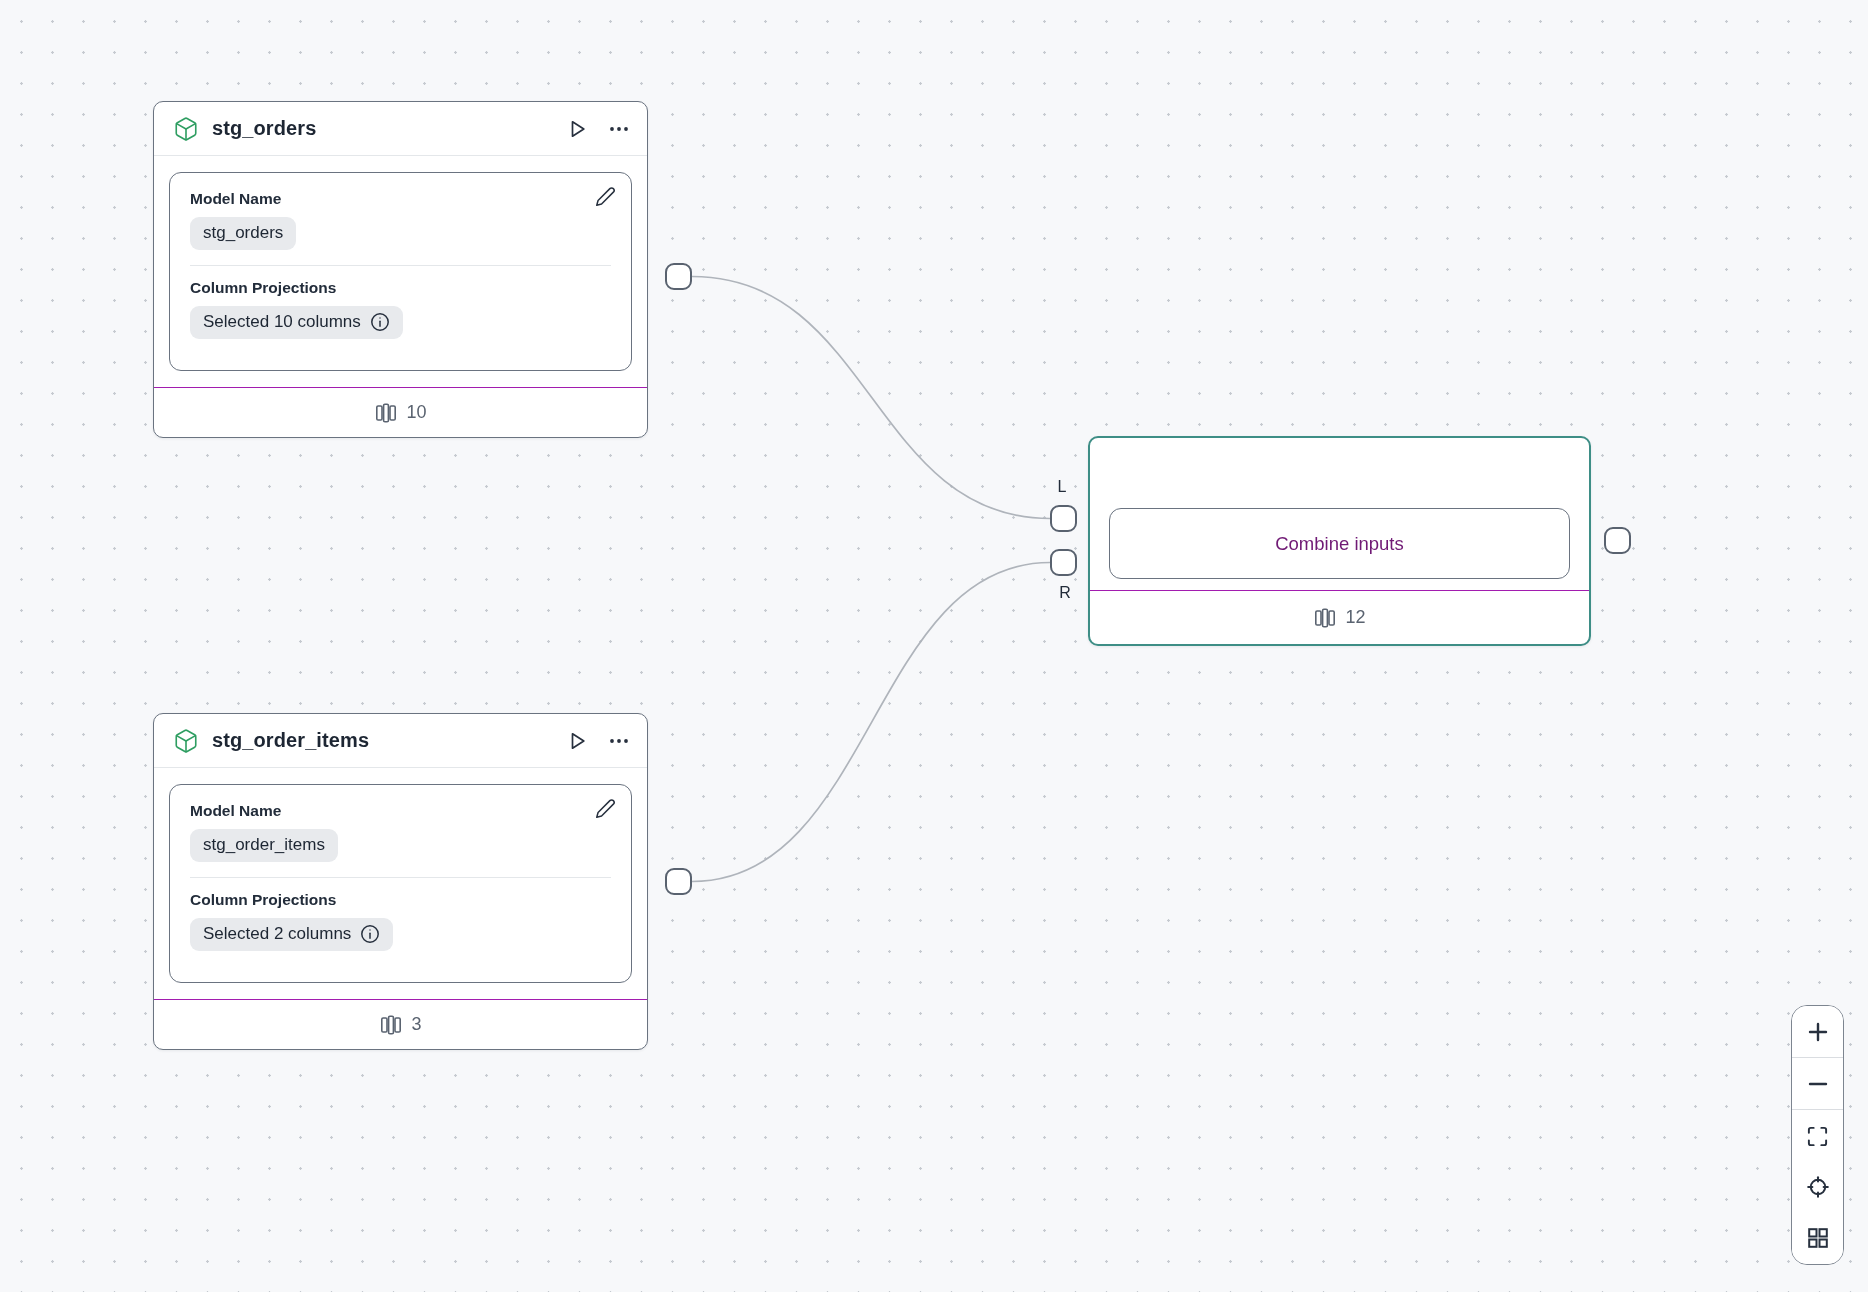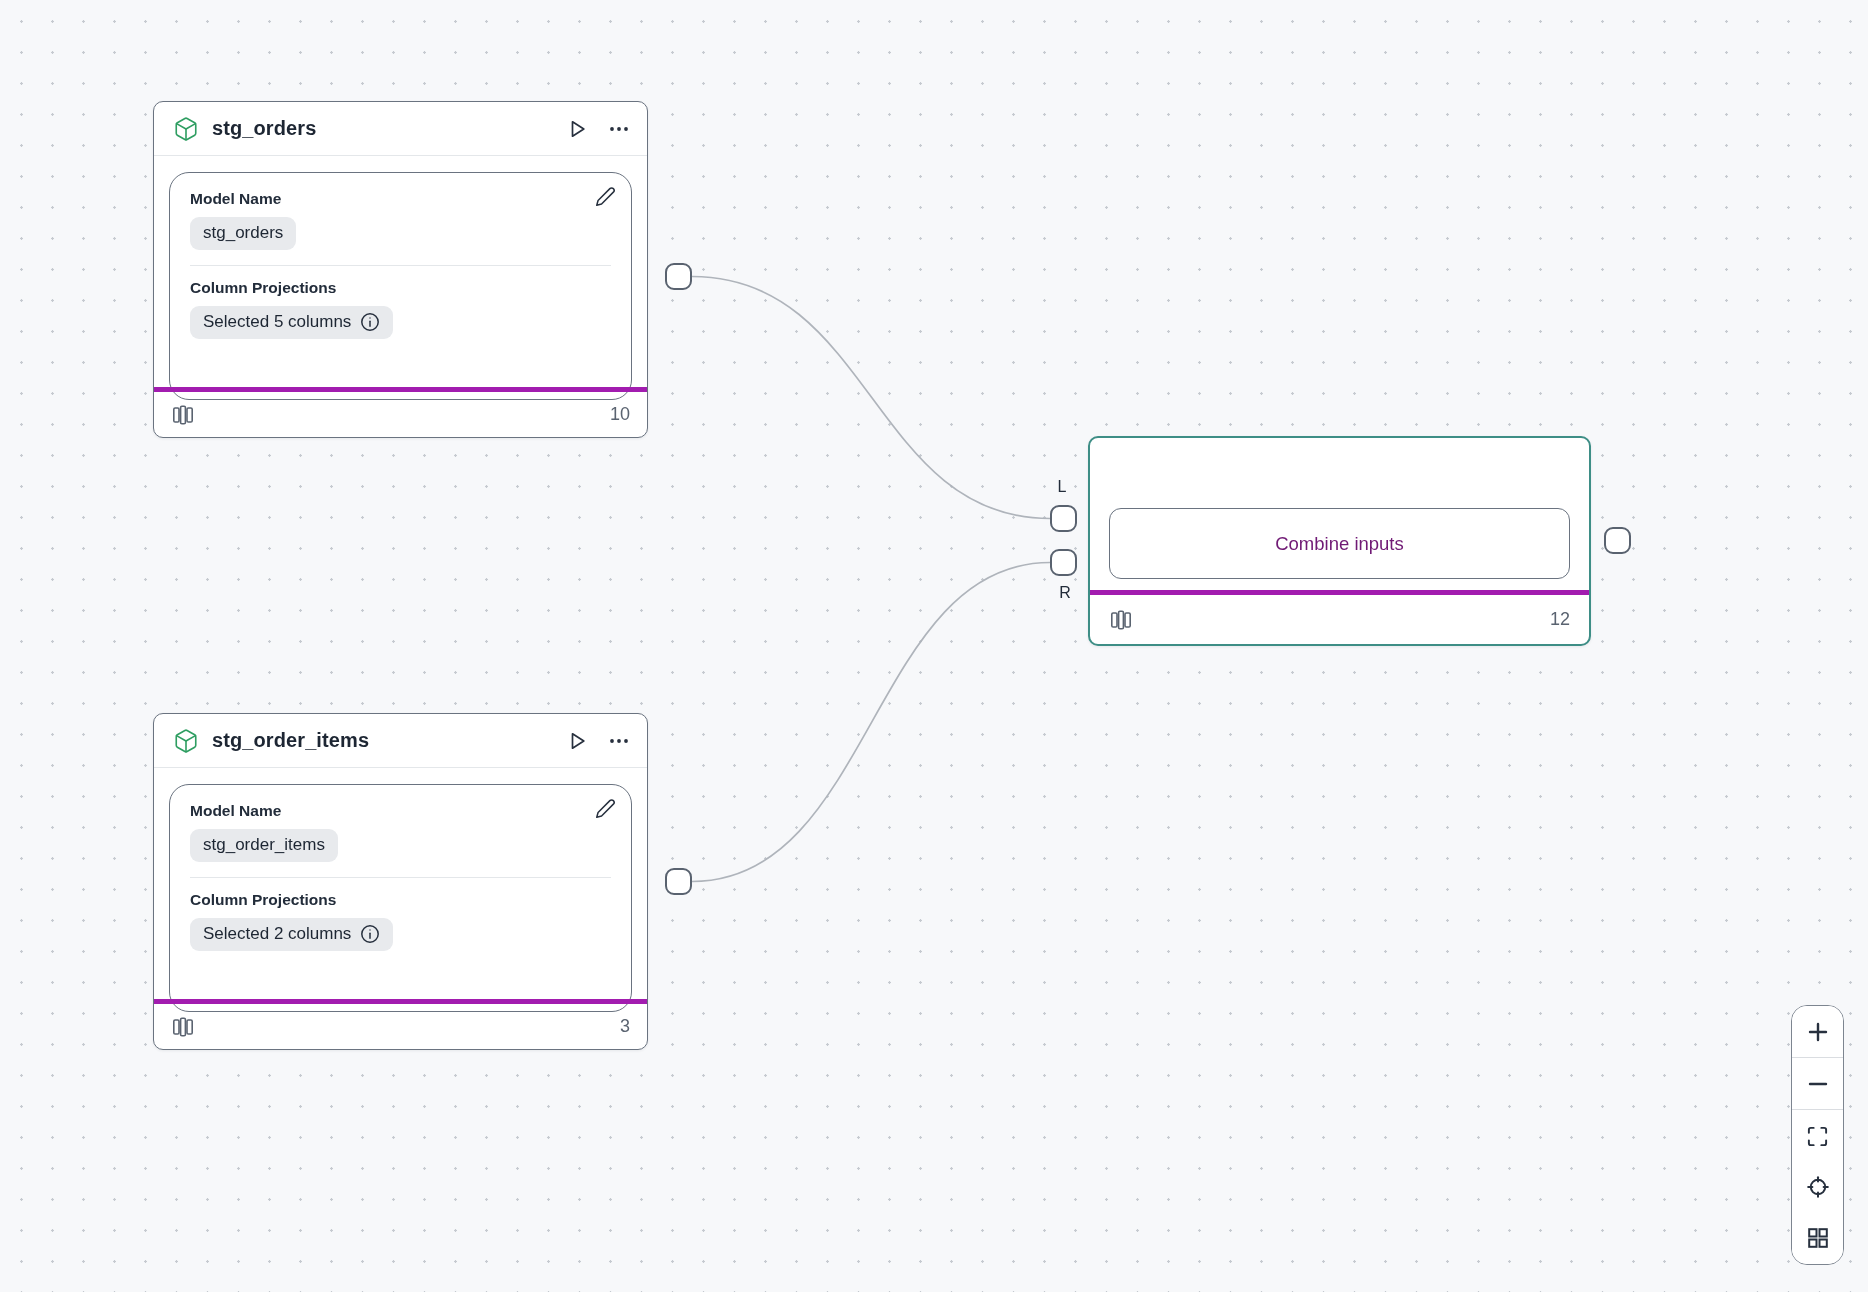--- a/index.html
+++ b/index.html
@@ -38,23 +38,23 @@
     gap: 13px;
     padding: 0 17px 0 19px;
     border-bottom: 1px solid #e4e7ea;
   }
   .node-title { font-size: 20px; font-weight: 700; flex: 1; white-space: nowrap; letter-spacing: .1px; }
   .header-actions { display: flex; align-items: center; gap: 19px; }
   .icon-btn { display: flex; align-items: center; justify-content: center; background: none; border: none; padding: 0; cursor: pointer; }
 
   .inner-card {
     position: absolute;
-    left: 15px; right: 15px; top: 70px; height: 228px;
+    left: 15px; right: 15px; top: 70px; height: 199px;
     border: 1.5px solid #6a7380;
-    border-radius: 20px;
+    border-radius: 12px;
     padding: 17px 20px;
     background: #fff;
   }
   .field-label { font-size: 15.5px; font-weight: 700; color: #222c3a; }
   .pill {
     display: inline-flex;
     align-items: center;
     gap: 9px;
     margin-top: 9px;
     background: #e8eaed;
@@ -63,24 +63,24 @@
     font-size: 17px;
     color: #1d2633;
   }
   .card-divider { height: 1px; background: #e4e7ea; margin: 15px 0 13px; }
   .pencil-btn { position: absolute; top: 13px; right: 15px; }
 
   .node-footer {
     position: absolute;
     left: 0; right: 0; bottom: 0;
     height: 50px;
-    border-top: 5px solid #a21caf;
-    display: flex;
-    align-items: center;
-    justify-content: space-between;
+    border-top: 1px solid #a21caf;
+    display: flex;
+    align-items: center;
+    justify-content: center;
     gap: 8px;
     padding: 0 17px;
     color: #5a6370;
     font-size: 18px;
   }
 
   
   .join-node {
     left: 1088px; top: 436px;
     width: 503px; height: 210px;
@@ -184,21 +184,21 @@
           <path d="M17 3a2.828 2.828 0 1 1 4 4L7.5 20.5 2 22l1.5-5.5L17 3z"></path>
         </svg>
     </button>
     <div class="field-label">Model Name</div>
     <div class="pill">
       <span>stg_orders</span>
     </div>
     <div class="card-divider"></div>
     <div class="field-label">Column Projections</div>
     <div class="pill">
-      <span>Selected 5 columns</span>
+      <span>Selected 10 columns</span>
       <svg width="20" height="20" viewBox="0 0 20 20" fill="none" stroke="#27303e" stroke-width="1.5" stroke-linecap="round">
           <circle cx="10" cy="10" r="8.2"></circle>
           <path d="M10 9.2v5"></path>
           <circle cx="10" cy="6" r="0.7" fill="#27303e" stroke="none"></circle>
         </svg>
     </div>
   </div>
 
   <div class="node-footer">
     <svg width="24" height="24" viewBox="0 0 24 24" fill="none" stroke="#5a6370" stroke-width="1.6">

